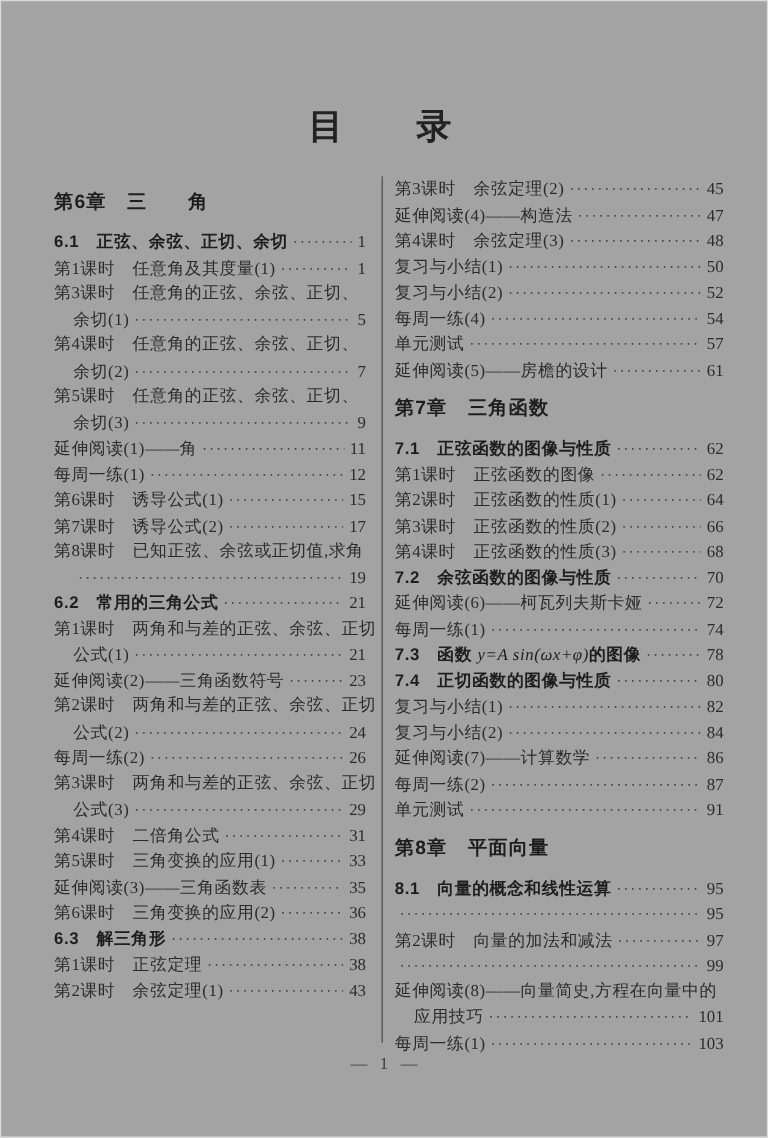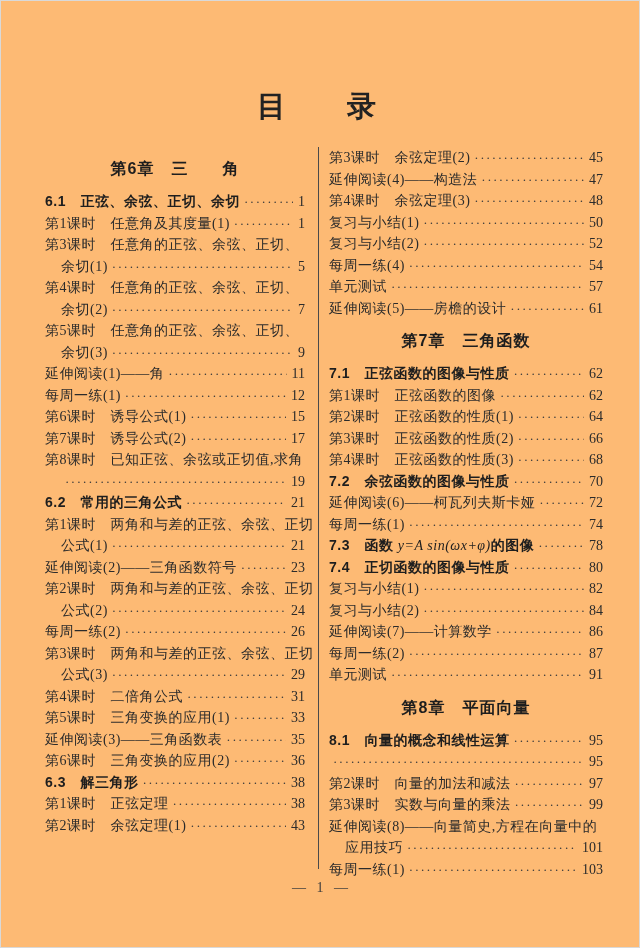--- a/index.html
+++ b/index.html
@@ -1,20 +1,20 @@
 <!DOCTYPE html>
 <html><head>
 <meta charset="utf-8">
 <style>
   html,body { margin:0; padding:0; background:#ffffff; }
   .page {
     position:relative;
     width:640px; height:948px;
     box-sizing:border-box;
-    background:#fdba74;
+    background:#a3a3a3;
     border:1px solid #d9d9d9;
     padding:88px 36px 0 44px;
     font-family:"Liberation Serif", serif;
     color:#2b2b2b;
     overflow:hidden;
   }
   .title {
     margin:0 14px 24px 0;
     text-align:center;
     font-family:"Liberation Sans", sans-serif;
@@ -30,21 +30,21 @@
   .col-right { width:274px; }
   .divider {
     position:absolute;
     left:317px; top:146px;
     width:1px; height:722px;
     background:#4a4a4a;
   }
   .chapter {
     height:24px; line-height:24px;
     margin:10px 0;
-    text-align:center;
+    text-align:left;
     font-family:"Liberation Sans", sans-serif;
     font-size:16px; font-weight:700;
     color:#1e1e1e;
     letter-spacing:1px;
   }
   .row {
     display:flex;
     align-items:baseline;
     height:21.5px; line-height:21.5px;
     font-size:14px;
@@ -351,21 +351,20 @@
         <div class="row">
           <span class="dots"></span>
           <span class="pg">95</span>
         </div>
         <div class="row">
           <span class="t">第2课时　向量的加法和减法</span>
           <span class="dots"></span>
           <span class="pg">97</span>
         </div>
         <div class="row">
-          <span class="t">第3课时　实数与向量的乘法</span>
           <span class="dots"></span>
           <span class="pg">99</span>
         </div>
         <div class="row">
           <span class="t">延伸阅读(8)——向量简史,方程在向量中的</span>
         </div>
         <div class="row">
           <span class="t cont">应用技巧</span>
           <span class="dots"></span>
           <span class="pg">101</span>

